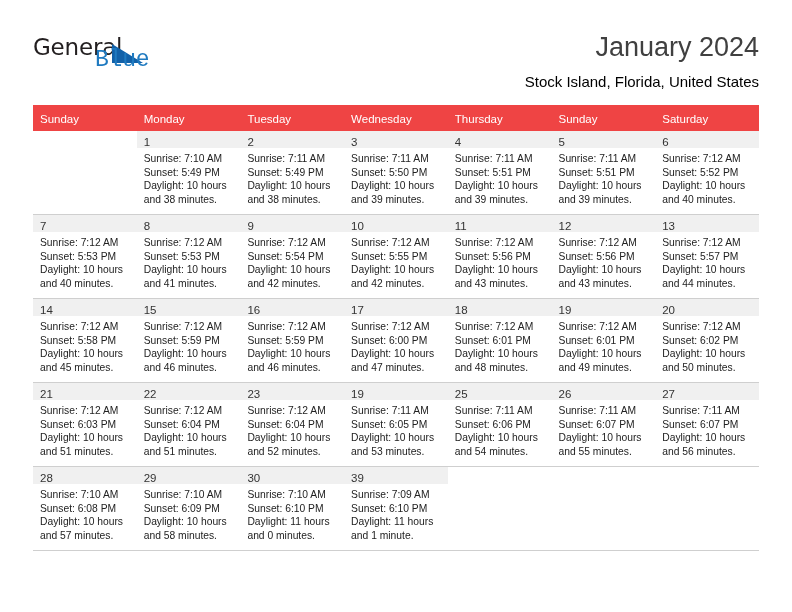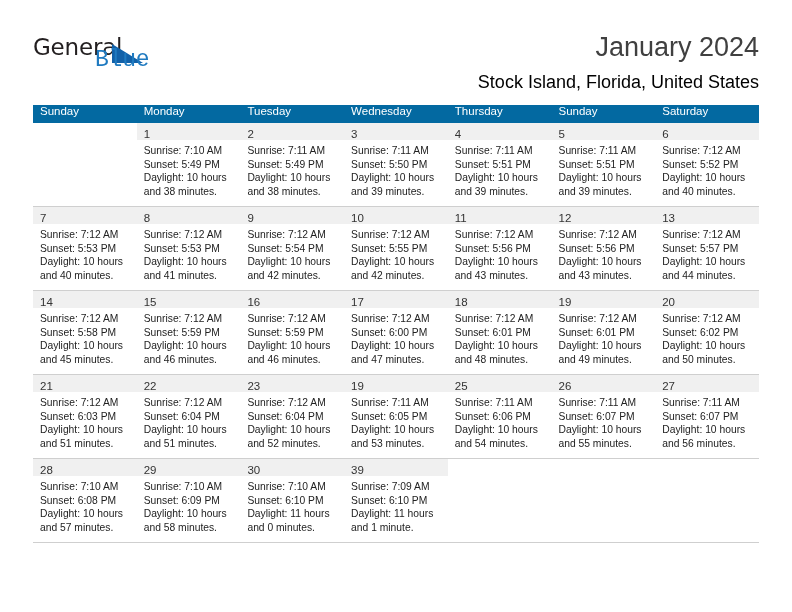--- a/index.html
+++ b/index.html
@@ -72,43 +72,43 @@
   }
   .cal-title {
     font-size: 27px;
     line-height: 34px;
     color: #404040;
     font-weight: normal;
     margin: 0;
     font-family: "Liberation Sans", sans-serif;
   }
   .cal-subtitle {
-    font-size: 18px;
+    font-size: 15px;
     line-height: 20px;
     margin-top: 8px;
     color: #000000;
     font-family: "Liberation Sans", sans-serif;
   }
 
   
   .calendar {
     position: absolute;
     left: 33px;
     top: 105px;
     width: 726px;
     border-collapse: collapse;
     table-layout: fixed;
   }
   .calendar th {
-    background: #0369a1;
+    background: #ef4444;
     color: #ffffff;
     font-size: 11.5px;
     font-weight: normal;
     text-align: left;
-    padding: 0 0 6px 7px;
+    padding: 8px 0 6px 7px;
     height: 12px;
     border: none;
     font-family: "Liberation Sans", sans-serif;
   }
   .calendar td {
     vertical-align: top;
     padding: 0;
     border: none;
     width: 103.7px;
     height: 84px;

